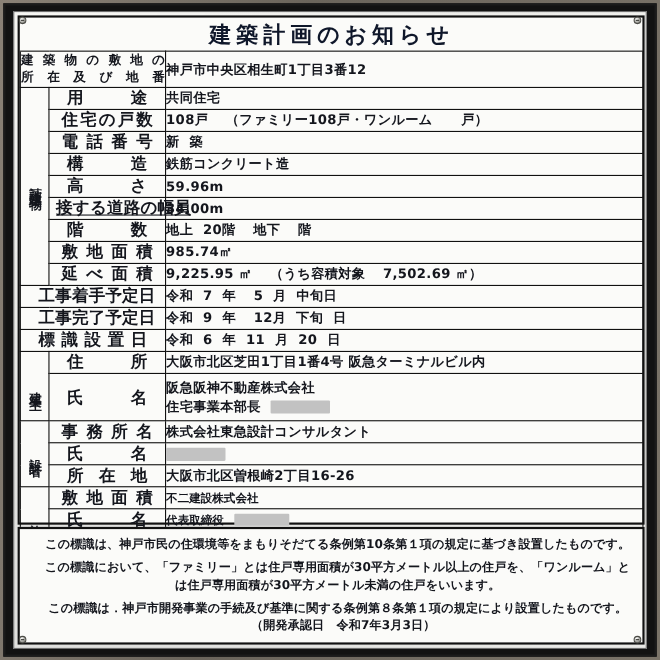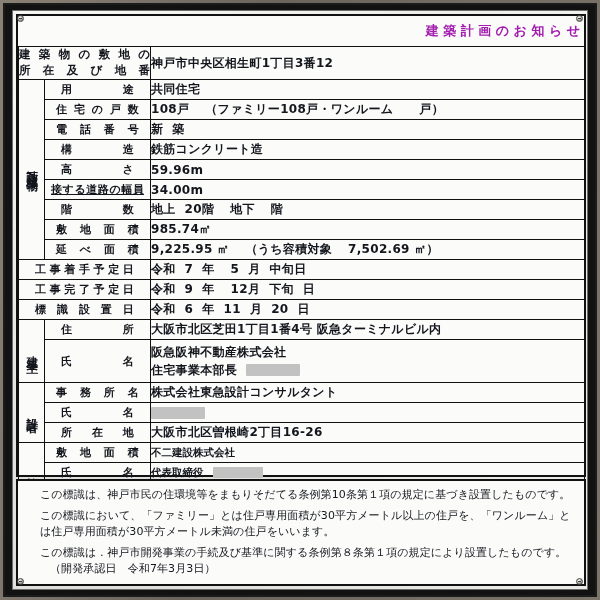--- a/index.html
+++ b/index.html
@@ -88,44 +88,44 @@
   table.grid td {
     border: 1px solid #111;
     padding: 0;
     vertical-align: middle;
     color: #14161d;
   }
 
   
   #title-cell {
     height: 30px;
-    text-align: right;
-    font-size: 13px;
+    text-align: center;
+    font-size: 20px;
     letter-spacing: 4.5px;
     font-weight: 600;
-    color: #a21caf;
+    color: #0f172a;
     border-left: 0; border-right: 0; border-top: 0;
   }
 
   
   .lab {
     text-align: center;
     font-size: 11.5px;
     font-weight: 700;
     color: #15171e;
     letter-spacing: 0.2px;
     padding: 1px 2px;
     white-space: nowrap;
   }
   
   .lab-j {
     display: block;
     text-align: justify;
     text-align-last: justify;
-    font-size: 11px;
+    font-size: 15px;
     font-weight: 700;
     padding: 0 11px;
     white-space: nowrap;
   }
   .lab-j.tight { padding: 0 6px; text-decoration: underline; }
   .lab-j.wide  { padding: 0 16px; }
 
   .lab-two {
     font-size: 11.5px;
     font-weight: 700;
@@ -191,27 +191,28 @@
     bottom: 3px;
     width: 570px;
     box-sizing: border-box;
     border: 2px solid #111;
     background: #fbfbf9;
     padding: 6px 10px 7px 10px;
     z-index: 10;
   }
   .note {
     font-size: 11px;
-    font-weight: 400;
+    font-weight: 700;
     line-height: 1.45;
     color: #14161d;
     margin: 0 0 5px 0;
     padding-left: 12px;
     text-indent: 0;
     letter-spacing: 0.1px;
+    text-align: center;
   }
   .note:last-child { margin-bottom: 0; }
   .note .sub { display: block; padding-left: 10px; }
 </style>
 </head>
 <body>
 
 <div id="board">
   <div id="bevel"></div>
 

